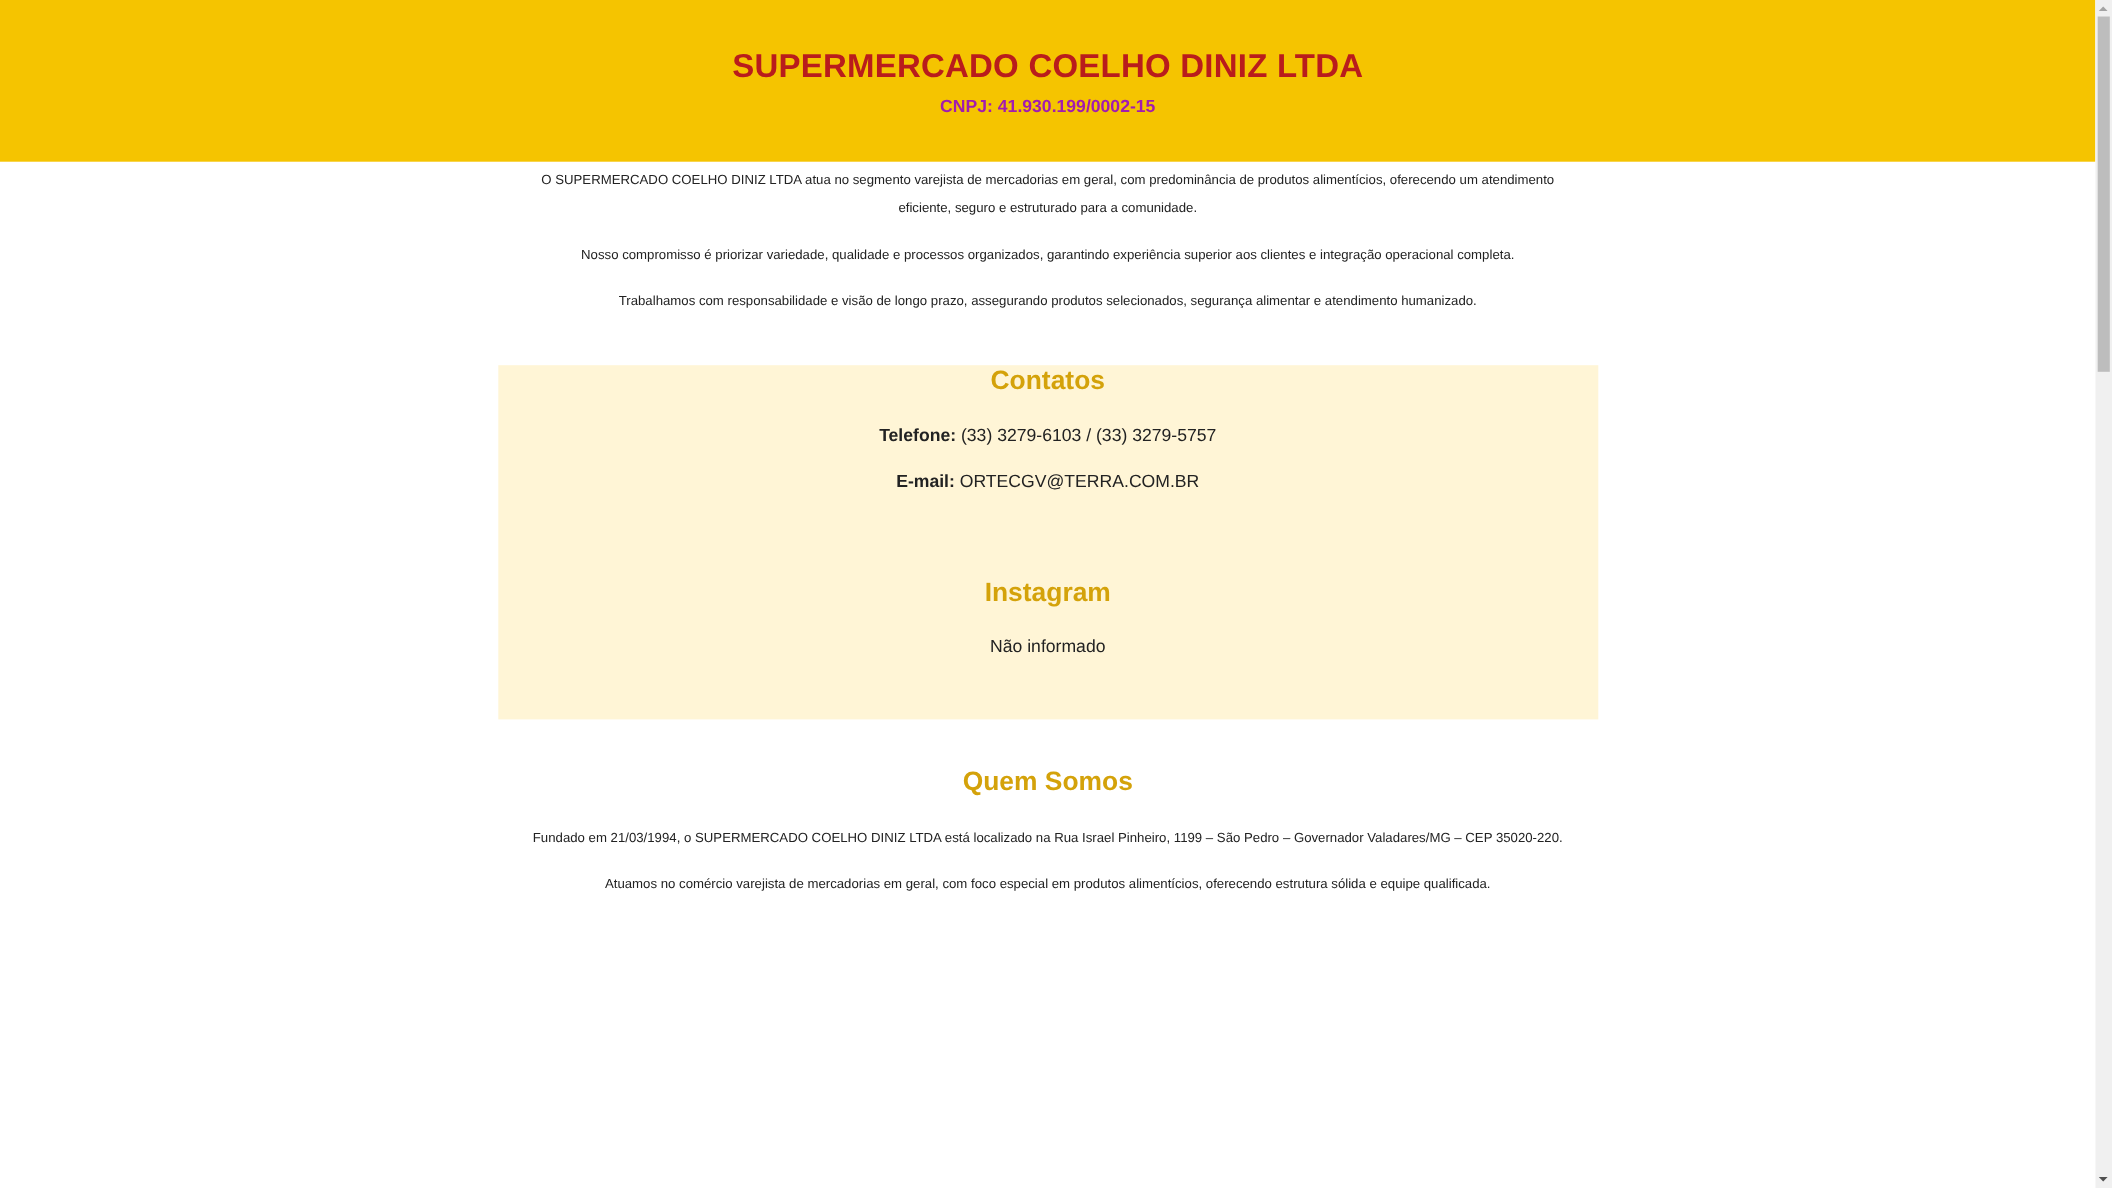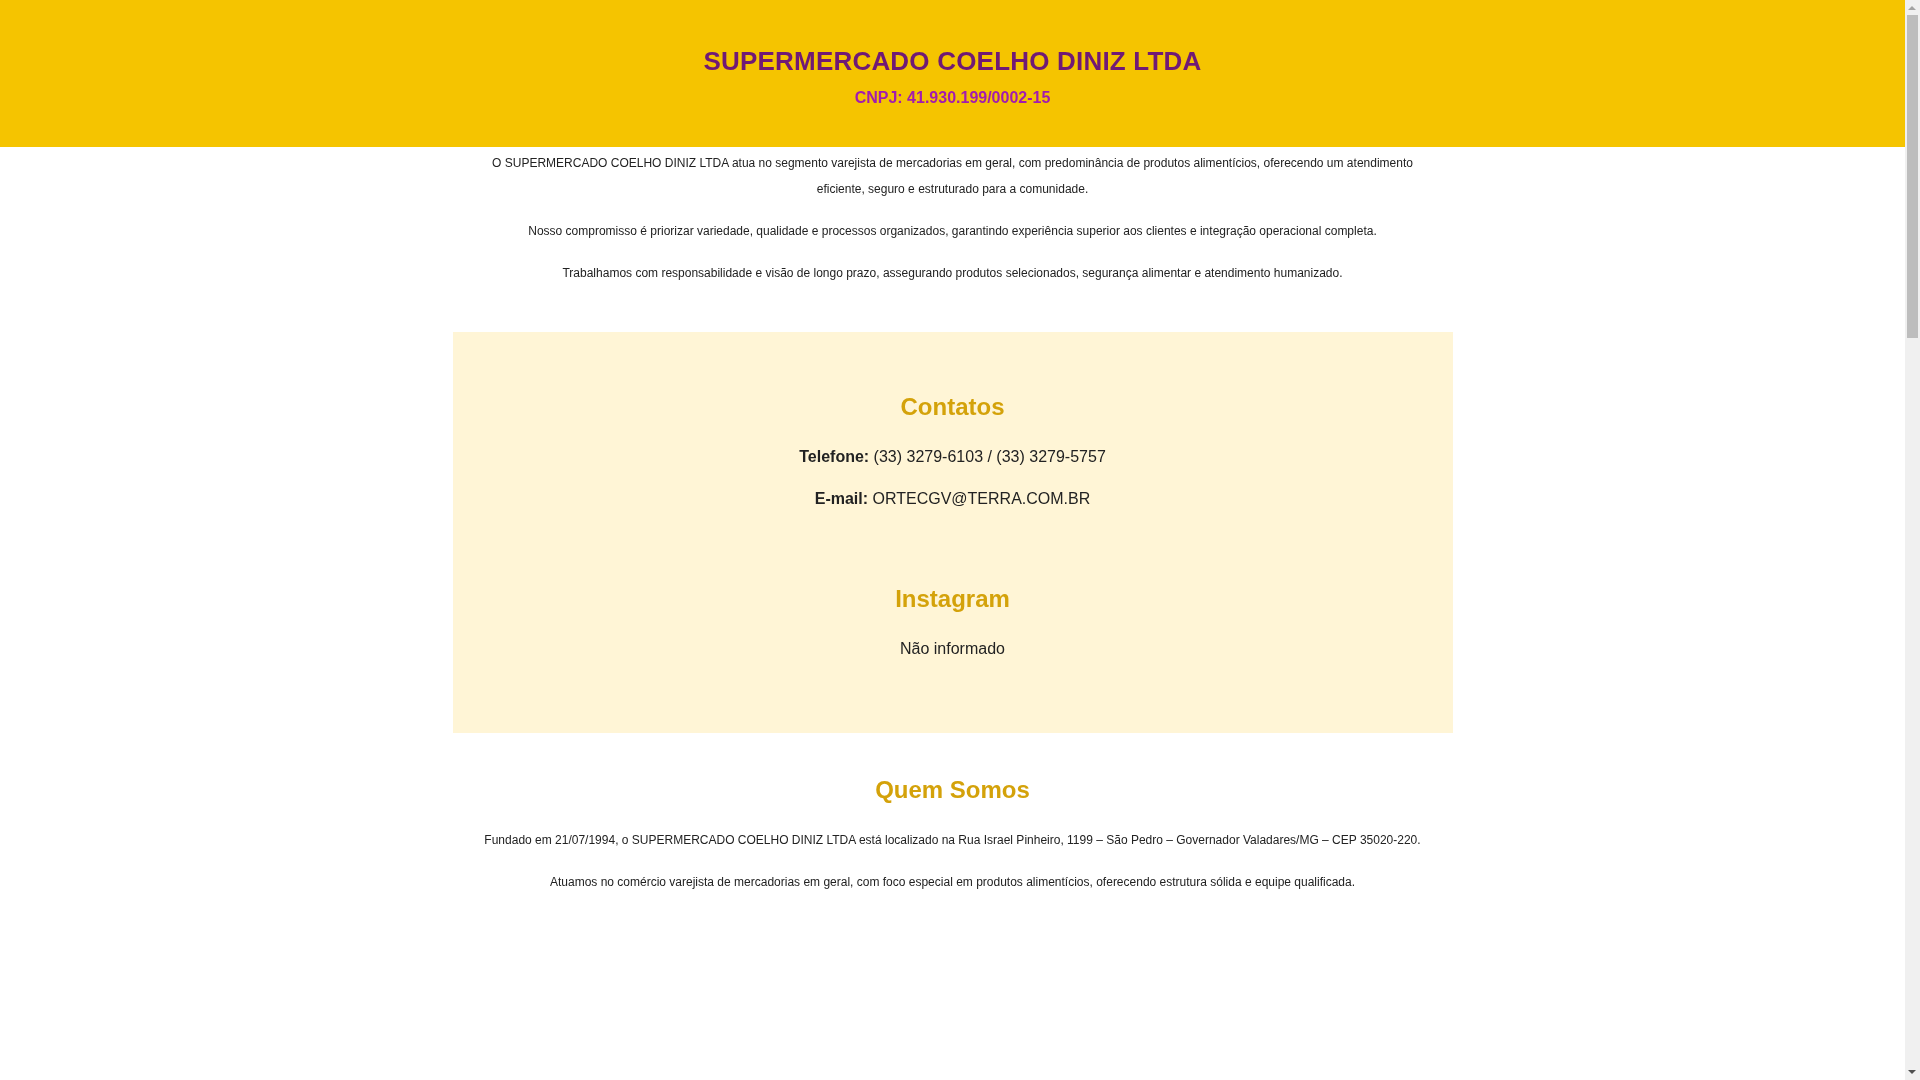--- a/index.html
+++ b/index.html
@@ -7,36 +7,36 @@
     width: 1920px; height: 1080px; overflow: hidden; position: relative;
     background: #ffffff; color: #222222;
     font-family: "Liberation Sans", sans-serif;
   }
   .page { position: absolute; left: 0; top: 0; width: 1905px; height: 1080px; overflow: hidden; }
   header.hero {
     background: #F5C400; height: 147px; text-align: center; box-sizing: border-box;
     padding-top: 38px;
   }
   header.hero h1 {
-    margin: 0; font-size: 26px; font-weight: bold; color: #701a75; line-height: 46px; letter-spacing: 0.2px;
+    margin: 0; font-size: 30px; font-weight: bold; color: #b91c1c; line-height: 46px; letter-spacing: 0.2px;
   }
   header.hero .cnpj {
     margin-top: 4px; font-size: 16px; font-weight: bold; color: #a21caf; line-height: 20px;
   }
   .container { width: 1000px; margin: 0 auto; text-align: center; }
   .section { padding: 0 20px; }
   h2.sec-title {
     color: #D4A20A; font-size: 24px; font-weight: bold; margin: 0; line-height: 30px;
   }
   p.body { font-size: 12px; line-height: 26px; margin: 3px; }
   .mission { padding-top: 190px - 147px; }
   .mission h2 { margin-top: 42px; margin-bottom: 22px; }
   .mission p.body + p.body { margin-top: 16px; }
   .box {
-    background: #FFF5D6; margin-top: 46px; height: 401px; box-sizing: border-box; padding-top: 60px;
+    background: #FFF5D6; margin-top: 46px; height: 322px; box-sizing: border-box; 
   }
   .box h2 { margin-bottom: 22px; }
   .box .line { font-size: 16px; line-height: 26px; }
   .box .line + .line { margin-top: 16px; }
   .box .label { font-weight: bold; }
   .box .insta-title { margin-top: 72px; margin-bottom: 22px; }
   .about { margin-top: 42px; }
   .about h2 { margin-bottom: 22px; }
   .about p.body + p.body { margin-top: 16px; }
   .scrollbar {
@@ -76,21 +76,21 @@
       <div class="line">
         <span class="label">E-mail:</span>
         <span>ORTECGV@TERRA.COM.BR</span>
       </div>
       <h2 class="sec-title insta-title">Instagram</h2>
       <div class="line">Não informado</div>
     </section>
 
     <section class="section about">
       <h2 class="sec-title">Quem Somos</h2>
-      <p class="body">Fundado em 21/07/1994, o SUPERMERCADO COELHO DINIZ LTDA está localizado na Rua Israel Pinheiro, 1199 – São Pedro – Governador Valadares/MG – CEP 35020-220.</p>
+      <p class="body">Fundado em 21/03/1994, o SUPERMERCADO COELHO DINIZ LTDA está localizado na Rua Israel Pinheiro, 1199 – São Pedro – Governador Valadares/MG – CEP 35020-220.</p>
       <p class="body">Atuamos no comércio varejista de mercadorias em geral, com foco especial em produtos alimentícios, oferecendo estrutura sólida e equipe qualificada.</p>
     </section>
   </div>
 </div>
 
 <div class="scrollbar">
   <div class="arrow-up"></div>
   <div class="thumb"></div>
   <div class="arrow-down"></div>
 </div>

